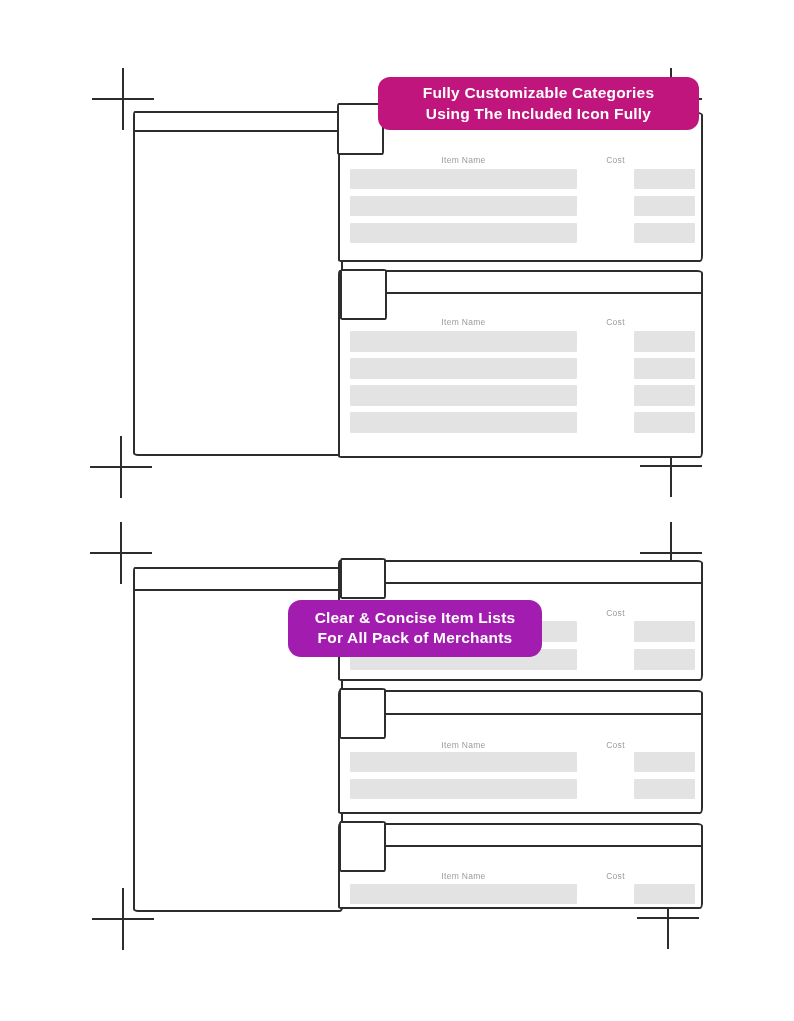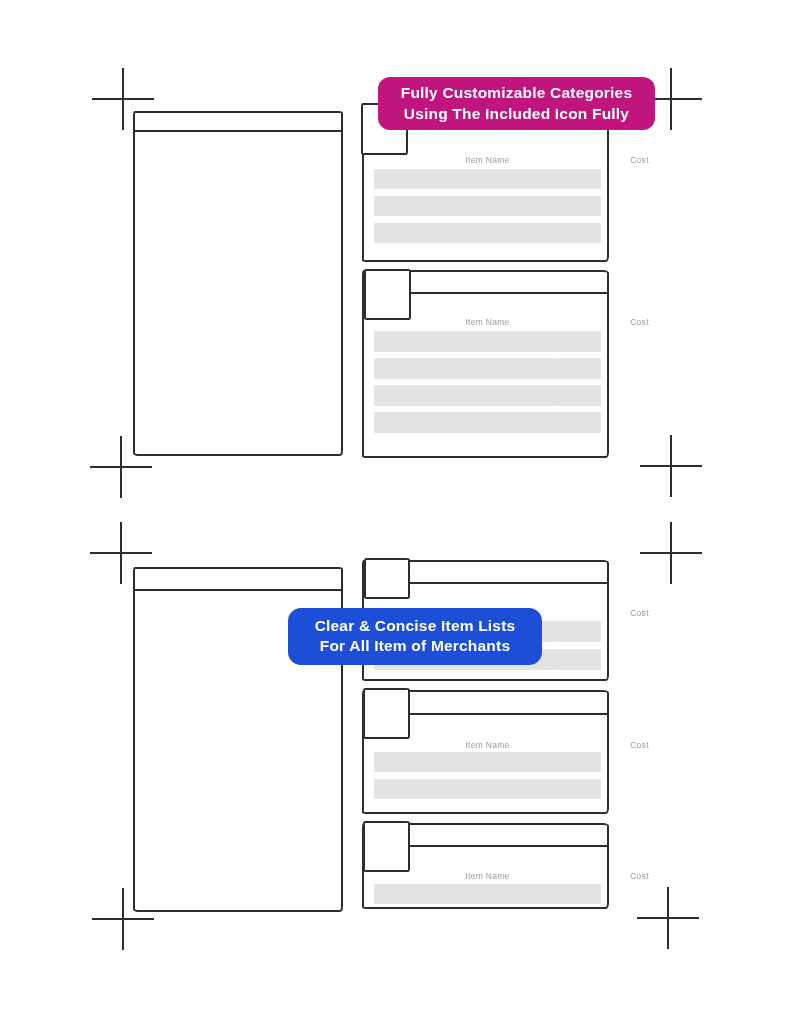--- a/index.html
+++ b/index.html
@@ -25,21 +25,21 @@
   
   .page {
     position:absolute; left:133px; width:210px; height:345px;
     background:#ffffff; border:2.5px solid #2d2d2d;
     border-radius:2px 5px 3px 5px / 5px 2px 5px 3px;
   }
   .page .band { border-bottom:2.3px solid #2d2d2d; }
 
   
   .panel {
-    position:absolute; left:362px; width:247px;
+    position:absolute; left:338px; width:365px;
     background:#ffffff; border:2.5px solid #2d2d2d;
     border-radius:2px 6px 3px 5px / 5px 3px 6px 2px;
   }
   .panel .band { border-bottom:2.3px solid #2d2d2d; }
 
   .iconbox {
     position:absolute; width:47px; height:52px;
     background:#ffffff; border:2.5px solid #2d2d2d;
     border-radius:2px 4px 2px 4px / 4px 2px 4px 2px;
     z-index:2;
@@ -62,28 +62,28 @@
   .bar.cost { width:61px; }
   .row.h20 .bar { height:20px; }
 
   
   .badge {
     position:absolute; z-index:5; color:#ffffff;
     font-weight:bold; font-size:15.5px; letter-spacing:.2px;
     text-align:center;
   }
   .badge.pink {
-    left:378px; top:77px; width:277px; height:53px;
+    left:378px; top:77px; width:321px; height:53px;
     background:#c0157c; border-radius:12px;
     padding-top:5px; line-height:21px;
   }
   .badge.blue {
     left:288px; top:600px; width:254px; height:57px;
-    background:#1d4ed8; border-radius:13px;
-    padding-top:8px; line-height:20px;margin-top:8px;
+    background:#a21caf; border-radius:13px;
+    padding-top:8px; line-height:20px;
   }
 </style>
 </head>
 <body>
 
 <div class="canvas">
 
   <div class="crop" style="left:92px;top:68px;"></div>
   <div class="crop" style="left:640px;top:68px;"></div>
   <div class="crop" style="left:90px;top:436px;"></div>
@@ -184,16 +184,16 @@
       </div>
   </div>
 
   <div class="badge pink">
     <div>Fully Customizable Categories</div>
     <div>Using The Included Icon Fully</div>
   </div>
 
   <div class="badge blue">
     <div>Clear &amp; Concise Item Lists</div>
-    <div>For All Item of Merchants</div>
+    <div>For All Pack of Merchants</div>
   </div>
 
 </div>
 
 </body></html>

